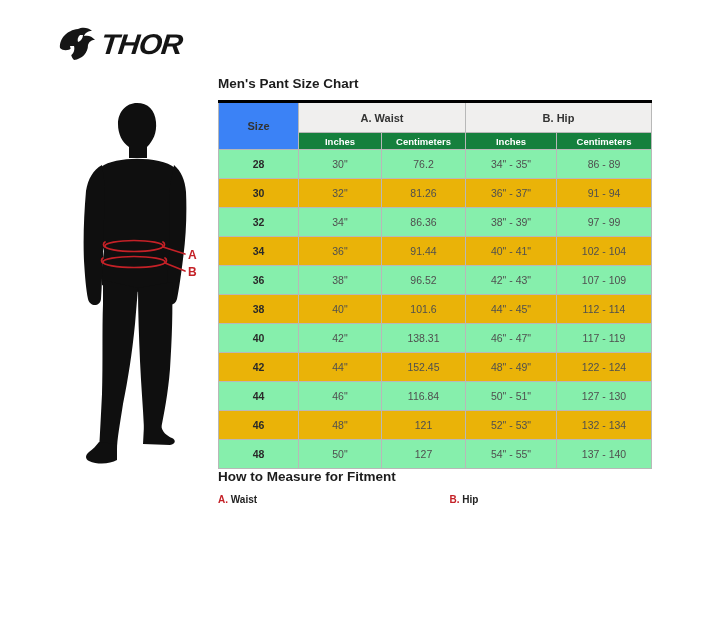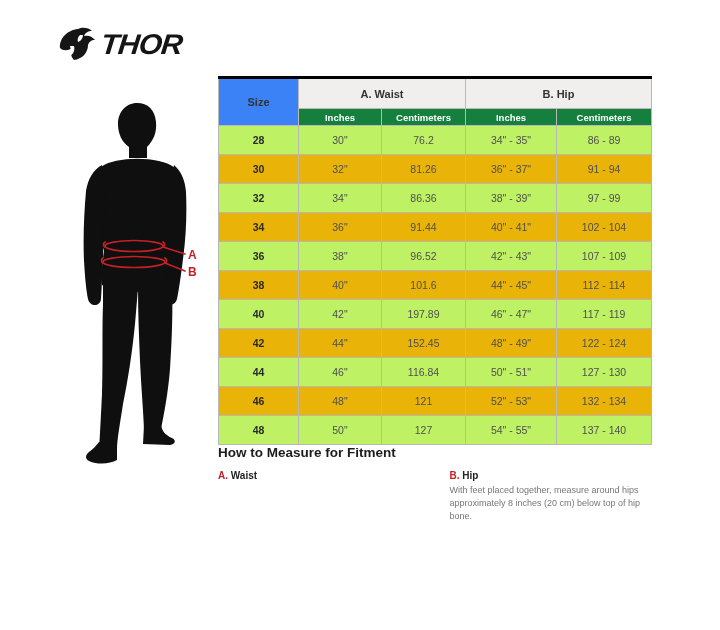--- a/index.html
+++ b/index.html
@@ -18,21 +18,21 @@
   .content{position:absolute;left:218px;top:76px;width:437px;}
   .chart-title{font-size:13.5px;font-weight:bold;color:#1c1c1c;margin:0 0 9px 0;}
 
   table.size-table{border-collapse:collapse;table-layout:fixed;width:433px;border:1px solid #9c9c9c;border-top:3px solid #000;}
   table.size-table th,table.size-table td{border:1px solid #b8b8b8;text-align:center;vertical-align:middle;padding:0;}
   .group-row th{height:29px;background:#f0efee;font-size:11px;font-weight:bold;color:#333;}
   th.size-head{background:#3b82f6;font-size:11px;font-weight:bold;color:#333;}
   .sub-row th{height:16px;background:#15803d;color:#fff;font-size:9.5px;font-weight:bold;border-color:#cfcfcf;}
   tbody.rows td{height:28px;font-size:10.5px;color:#4f4f4f;background:#eab308;}
   tbody.rows td.size-cell{font-weight:bold;color:#2a2a2a;}
-  tbody.rows tr.alt td{background:#bef264;}
+  tbody.rows tr.alt td{background:#86efac;}
 
   
   .measure{margin-top:0;}
   .measure-title{font-size:13.5px;font-weight:bold;color:#1c1c1c;margin:0 0 10px 0;}
   .measure-cols{display:flex;gap:26px;}
   .m-col{flex:1;}
   .m-head{font-size:10px;font-weight:bold;color:#222;margin-bottom:3px;}
   .m-head .pfx{color:#c42127;}
   .m-text{font-size:9px;color:#777;line-height:1.45;}
 
@@ -89,20 +89,21 @@
         <line x1="107" y1="175" x2="127" y2="183"></line>
       </g>
       <g fill="#c42127" font-family="Liberation Sans, sans-serif" font-size="12" font-weight="bold">
         <text x="130" y="171">A</text>
         <text x="130" y="188">B</text>
       </g>
     </svg>
   </div>
 
   <div class="content">
+    <h1 class="chart-title">Men's Pant Size Chart</h1>
 
     <table class="size-table">
       <colgroup>
         <col style="width:80px">
           <col style="width:83px">
           <col style="width:84px">
           <col style="width:91px">
           <col style="width:95px">
       </colgroup>
       <thead>
@@ -157,21 +158,21 @@
           <tr>
             <td class="size-cell">38</td>
             <td>40"</td>
             <td>101.6</td>
             <td>44" - 45"</td>
             <td>112 - 114</td>
           </tr>
           <tr class="alt">
             <td class="size-cell">40</td>
             <td>42"</td>
-            <td>197.89</td>
+            <td>138.31</td>
             <td>46" - 47"</td>
             <td>117 - 119</td>
           </tr>
           <tr>
             <td class="size-cell">42</td>
             <td>44"</td>
             <td>152.45</td>
             <td>48" - 49"</td>
             <td>122 - 124</td>
           </tr>
@@ -206,21 +207,20 @@
           <div class="m-head">
             <span class="pfx">A.</span>
             <span>Waist</span>
           </div>
         </div>
         <div class="m-col">
           <div class="m-head">
             <span class="pfx">B.</span>
             <span>Hip</span>
           </div>
-          <div class="m-text">With feet placed together, measure around hips approximately 8 inches (20 cm) below top of hip bone.</div>
         </div>
       </div>
     </div>
   </div>
 
   <div class="footnote">
   </div>
 
 </div>
 

